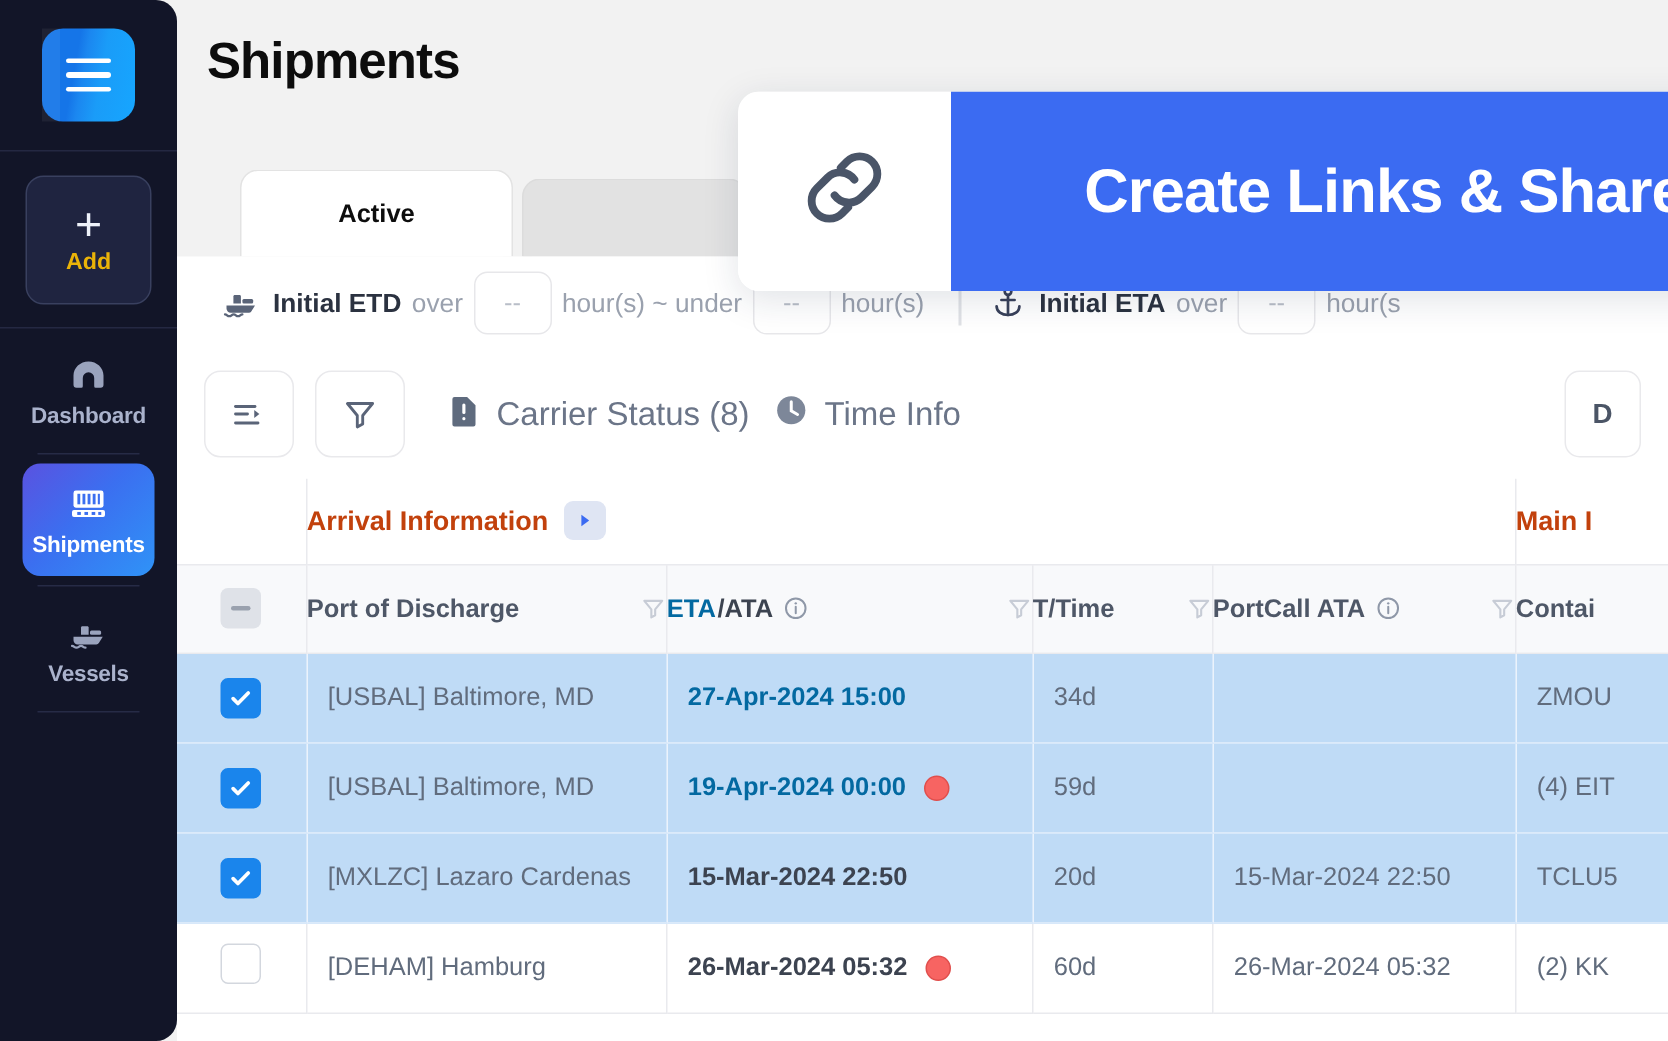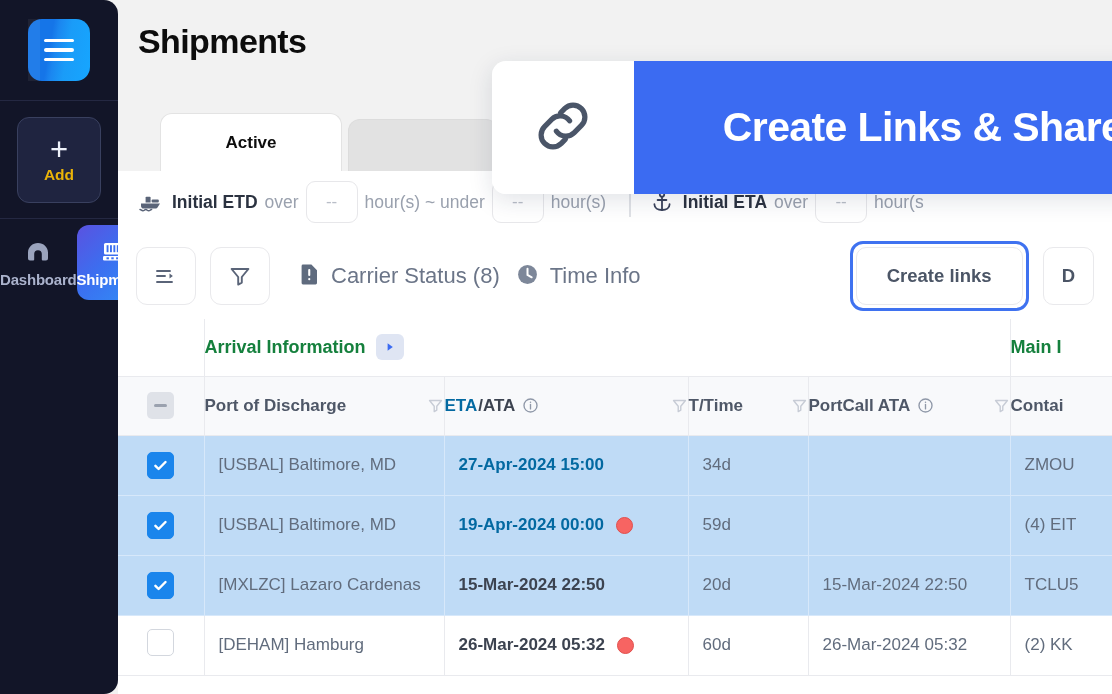--- a/index.html
+++ b/index.html
@@ -36,21 +36,21 @@
               border-bottom: 1px solid #242842; }
   .add-btn {
     width: 84px; height: 86px; border-radius: 12px;
     background: #1f2440; border: 1px solid #39405f;
     display: flex; flex-direction: column; align-items: center; justify-content: center; gap: 2px;
     color: #e7ebf5;
   }
   .add-plus { font-size: 31px; line-height: 28px; font-weight: 400; color:#eef2fa; }
   .add-label { font-size: 15.5px; font-weight: 700; color: #eab308; }
 
-  .nav { width: 100%; display: flex; flex-direction: row; align-items: center; padding-top: 6px; }
+  .nav { width: 100%; display: flex; flex-direction: column; align-items: center; padding-top: 6px; }
   .nav-item {
     width: 86px; margin: 0 auto; border-radius: 12px;
     display: flex; flex-direction: column; align-items: center; justify-content: center;
     padding: 12px 0 10px; gap: 6px;
     color: #aab2cc; text-align: center;
   }
   .nav-item.active {
     background: linear-gradient(135deg,#5a52e0 0%,#3b6ff0 45%,#2f93f7 100%);
     color: #ffffff; width: 88px; padding: 14px 0 12px;
   }
@@ -83,21 +83,21 @@
 
   
   .content-card {
     position: absolute; left: 0; right: 0; top: 171px; bottom: 0;
     background: #ffffff; border-top-left-radius: 0;
   }
 
   
   .filter-row {
     position: absolute; left: 0; right: 0; top: 0; height: 62px;
-    display: flex; align-items: center; padding-left: 18px; gap: 0;
+    display: flex; align-items: center; padding-left: 28px; gap: 0;
     white-space: nowrap; overflow: hidden;
   }
   .f-ic { width: 30px; height: 26px; display:flex; align-items:center; justify-content:center; color:#5a6478; margin-right: 6px; }
   .f-strong { font-size: 17.5px; font-weight: 700; color: #2b3240; }
   .f-weak { font-size: 17.5px; font-weight: 400; color: #9aa1ae; margin: 4px 7px; }
   .f-box {
     width: 52px; height: 42px; border: 1.6px solid #e7e7ea; border-radius: 9px;
     display: flex; align-items: center; justify-content: center;
     font-size: 17px; color: #b9bec8; background: #fff;
   }
@@ -124,21 +124,21 @@
     height: 58px; padding: 0 30px; border: 1.6px solid #e9e9ec; border-radius: 10px;
     background: #fff; display: flex; align-items: center; justify-content: center;
     font-size: 18.5px; font-weight: 700; color: #4b5566; white-space: nowrap;
   }
   .pill-btn.cut { padding: 0 18px; overflow: hidden; }
 
   
   .table-area { position: absolute; left: 0; right: 0; top: 148px; bottom: 0; overflow: hidden; background:#fff; }
   table.grid { border-collapse: collapse; table-layout: fixed; width: 1190px; }
   table.grid td, table.grid th { border-right: 1px solid #e9eaee; border-bottom: 1px solid #e9eaee; padding: 0; }
-  .grp-row th { height: 57px; background:#fff; font-size: 18px; font-weight: 700; color:#15803d;
+  .grp-row th { height: 57px; background:#fff; font-size: 18px; font-weight: 700; color:#c2410c;
                 text-align: left; padding-left: 16px; vertical-align: middle; }
   .grp-inner { display:flex; align-items:center; gap:10px; }
   .grp-arrow {
     width: 28px; height: 26px; border-radius: 6px; background: #dfe5f3;
     display:flex; align-items:center; justify-content:center;
   }
   .hdr-row th { height: 59px; background:#f8f9fb; font-size: 17px; font-weight: 700; color:#4e5767;
                 text-align:left; padding: 0 14px; vertical-align: middle; }
   .hdr-inner { display:flex; align-items:center; gap:7px; }
   .hdr-spacer { flex:1 1 auto; }
@@ -328,23 +328,20 @@
             <svg width="23" height="23" viewBox="0 0 23 23" fill="none">
               <circle cx="11.5" cy="11.5" r="9.4" fill="#7d8799"></circle>
               <path d="M11.5 5.8v6.1l4.2 2.4" stroke="#fff" stroke-width="2" stroke-linecap="round" fill="none"></path>
             </svg>
           </span>
           <span class="tb-label">Time Info</span>
         </div>
 
         <div class="tb-spacer"></div>
 
-        <div class="focus-ring">
-          <div class="pill-btn">Create links</div>
-        </div>
         <div class="pill-btn cut" style="margin-left:14px;">D</div>
       </div>
 
       <div class="table-area">
         <table class="grid">
           <colgroup>
             <col style="width:86px">
               <col style="width:240px">
               <col style="width:244px">
             <col style="width:120px">

